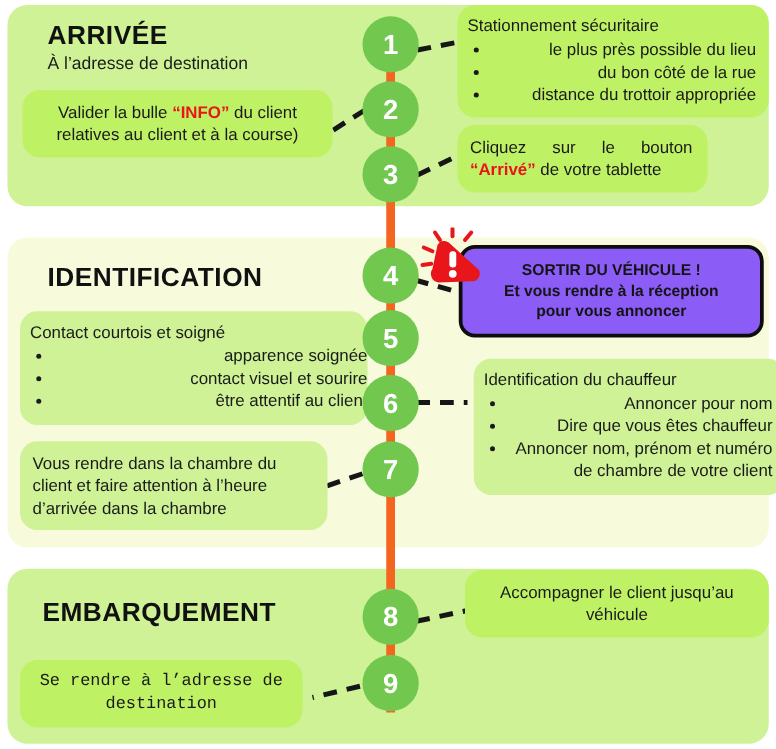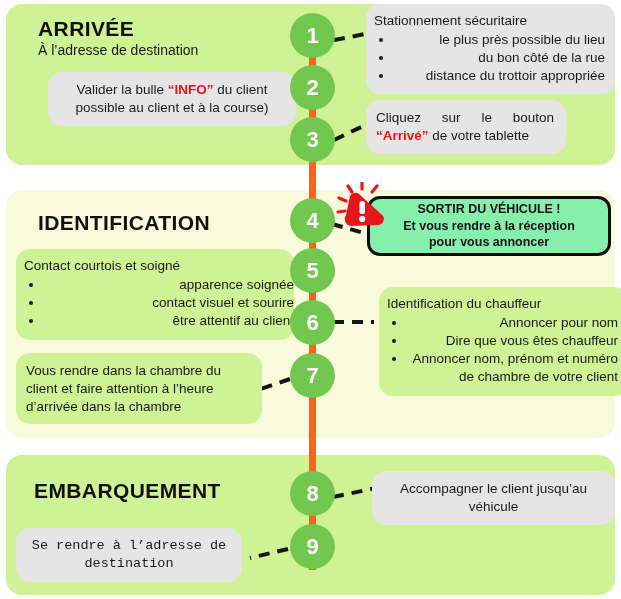--- a/index.html
+++ b/index.html
@@ -88,43 +88,43 @@
   
   .box {
     position: absolute;
     border-radius: 14px;
     box-sizing: border-box;
     font-size: 13.5px;
     line-height: 1.32;
     color: #1a1a1a;
     z-index: 2;
   }
-  .box.cream { background: #e5e5e5; }
+  .box.cream { background: #bef264; }
   .box.green { background: #cef295; }
 
   .box p { margin: 0; }
   .box ul {
     margin: 1px 0 0 0;
     padding-left: 20px;
     list-style: disc;
   }
   .box li { margin: 0.5px 0; text-align: right; }
   .center-txt { text-align: center; }
   .just-txt   { text-align: justify; }
 
   .hl-red { color: #e8151b; font-weight: bold; }
 
   
   #warning-banner {
     position: absolute;
     left: 367px;
     top: 196px;
     width: 244px;
-    height: 60px;
-    background: #86efac;
+    height: 74px;
+    background: #8b5cf6;
     border: 3px solid #0d0d0d;
     border-radius: 13px;
     box-sizing: border-box;
     display: flex;
     flex-direction: column;
     align-items: center;
     justify-content: center;
     z-index: 4;
   }
   #warning-banner div {
@@ -182,23 +182,23 @@
 
   <div class="box cream" style="left:366px; top:4px; width:249px; padding:8px 10px 8px 8px;">
     <p>Stationnement sécuritaire</p>
     <ul>
       <li>le plus près possible du lieu</li>
       <li>du bon côté de la rue</li>
       <li>distance du trottoir appropriée</li>
     </ul>
   </div>
 
-  <div class="box cream center-txt" style="left:18px; top:72px; width:248px; padding:9px 8px;margin-left:30px;">
+  <div class="box cream center-txt" style="left:18px; top:72px; width:248px; padding:9px 8px;">
     <p><span>Valider la bulle </span><span class="hl-red">“INFO”</span><span> du client</span></p>
-    <p>possible au client et à la course)</p>
+    <p>relatives au client et à la course)</p>
   </div>
 
   <div class="box cream just-txt" style="left:366px; top:100px; width:200px; padding:9px 12px 9px 10px;">
     <p><span>Cliquez sur le bouton </span><span class="hl-red">“Arrivé”</span><span> de votre tablette</span></p>
   </div>
 
   <div class="sec-title" id="title-identification">IDENTIFICATION</div>
 
   <svg id="warning-icon" viewBox="0 0 52 52">
     <g stroke="#e8151b" stroke-width="3.2" stroke-linecap="round">
@@ -236,21 +236,21 @@
       <li>Annoncer nom, prénom et numéro de chambre de votre client</li>
     </ul>
   </div>
 
   <div class="box green" style="left:16px; top:353px; width:246px; padding:9px 12px 9px 10px;">
     <p>Vous rendre dans la chambre du client et faire attention à l’heure d’arrivée dans la chambre</p>
   </div>
 
   <div class="sec-title" id="title-embarquement">EMBARQUEMENT</div>
 
-  <div class="box cream center-txt" style="left:372px; top:471px; width:243px; padding:9px 14px;">
+  <div class="box cream center-txt" style="left:372px; top:456px; width:243px; padding:9px 14px;">
     <p>Accompagner le client jusqu’au véhicule</p>
   </div>
 
   <div class="box cream center-txt" style="left:16px; top:528px; width:226px; padding:9px 14px;font-family:Liberation Mono, monospace;">
     <p>Se rendre à l’adresse de destination</p>
   </div>
 
   <div class="node" style="left:290px; top:13px;">1</div>
   <div class="node" style="left:290px; top:65px;">2</div>
   <div class="node" style="left:290px; top:117px;">3</div>

